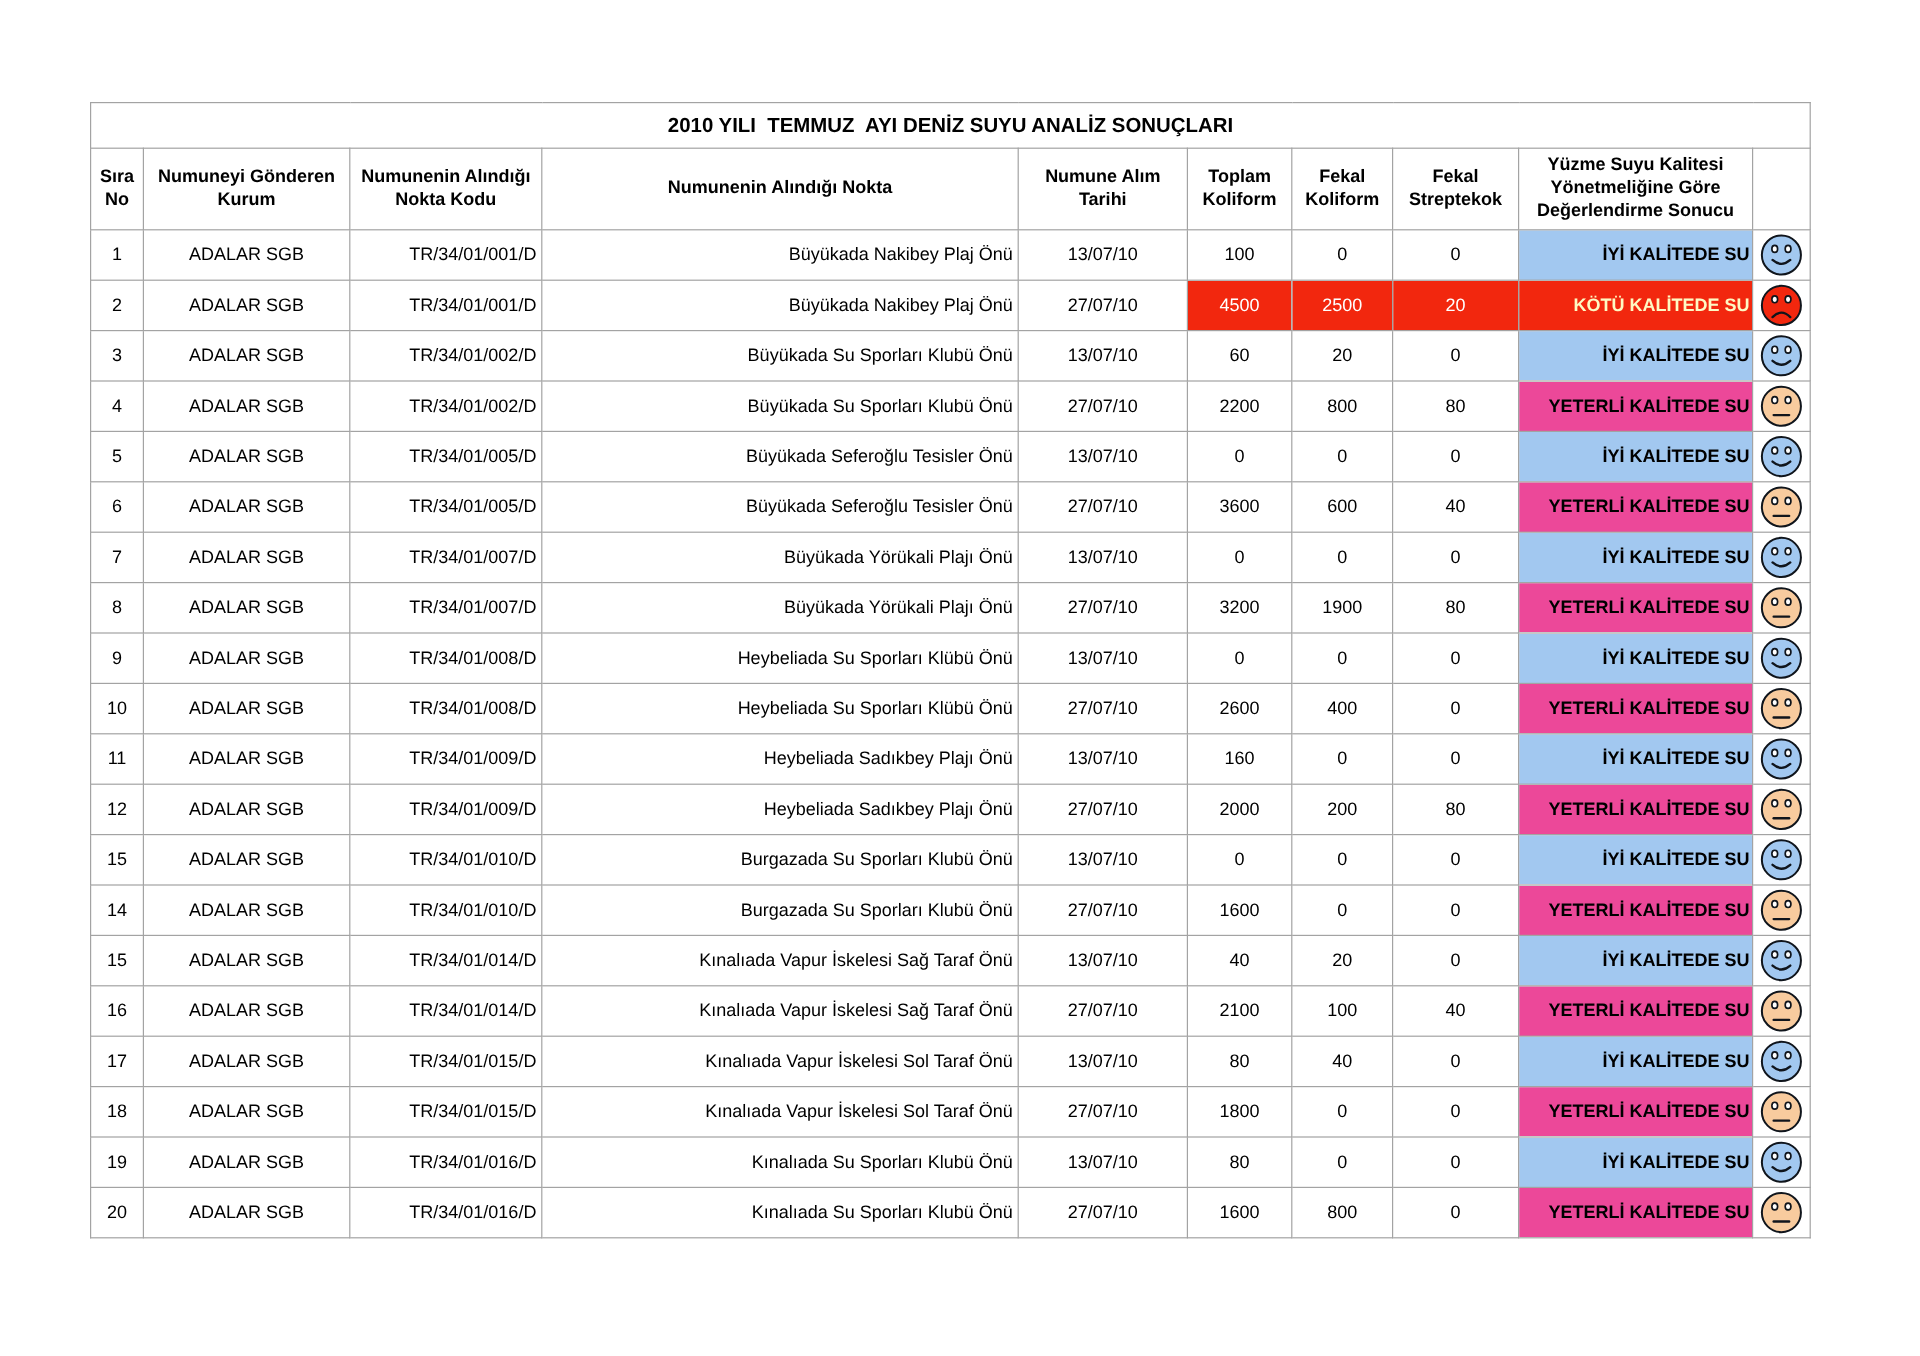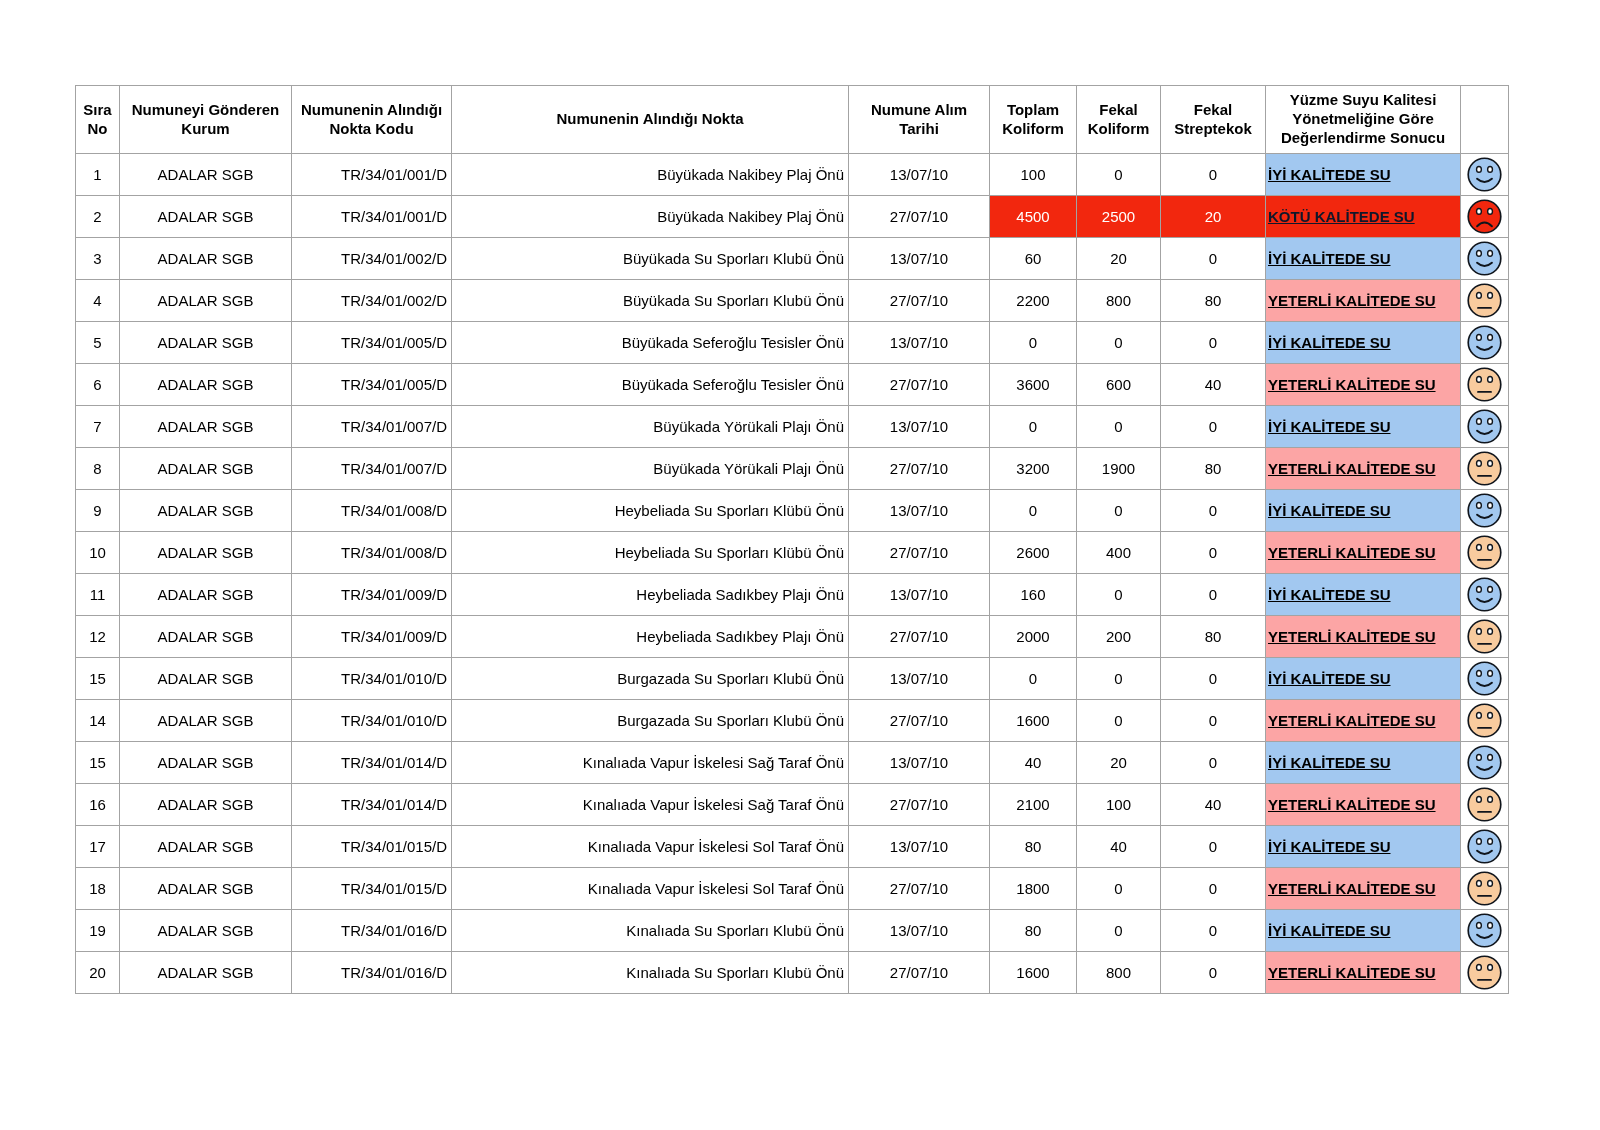--- a/index.html
+++ b/index.html
@@ -49,29 +49,28 @@
   tbody td {
     height: 40px;
     font-size: 15px;
     vertical-align: middle;
     background: #ffffff;
     padding: 0 4px;
   }
   td.c-center { text-align: center; }
   td.c-left   { text-align: right; padding-left: 6px; }
   td.result {
-    text-align: left;
+    text-align: right;
     font-weight: bold;
     font-size: 15px;
     padding: 12px 2px;
-    text-decoration: underline;
   }
   td.result.iyi     { background: #a2c8f0; }
-  td.result.yeterli { background: #fca5a5; }
-  td.result.kotu    { background: #f2270e; color: #0f172a; margin-top: 36px; }
+  td.result.yeterli { background: #ec4899; }
+  td.result.kotu    { background: #f2270e; color: #fef9c3; margin-top: 36px; }
   td.num.kotu       { background: #f2270e; color: #ffffff; }
   td.smiley-cell {
     text-align: center;
     padding: 0;
     vertical-align: middle;
   }
   td.smiley-cell svg { display: block; margin: 0 auto; }
   .mouth {
     fill: none;
     stroke: #10151c;
@@ -96,20 +95,23 @@
         <col style="width:160px">
         <col style="width:397px">
         <col style="width:141px">
         <col style="width:87px">
         <col style="width:84px">
         <col style="width:105px">
         <col style="width:195px">
         <col style="width:48px">
     </colgroup>
     <thead>
+      <tr class="title-row">
+        <th colspan="10">2010 YILI  TEMMUZ  AYI DENİZ SUYU ANALİZ SONUÇLARI</th>
+      </tr>
       <tr class="header-row">
         <th>Sıra No</th>
         <th>Numuneyi Gönderen Kurum</th>
         <th>Numunenin Alındığı Nokta Kodu</th>
         <th>Numunenin Alındığı Nokta</th>
         <th>Numune Alım Tarihi</th>
         <th>Toplam Koliform</th>
         <th>Fekal Koliform</th>
         <th>Fekal Streptekok</th>
         <th>Yüzme Suyu Kalitesi Yönetmeliğine Göre Değerlendirme Sonucu</th>

